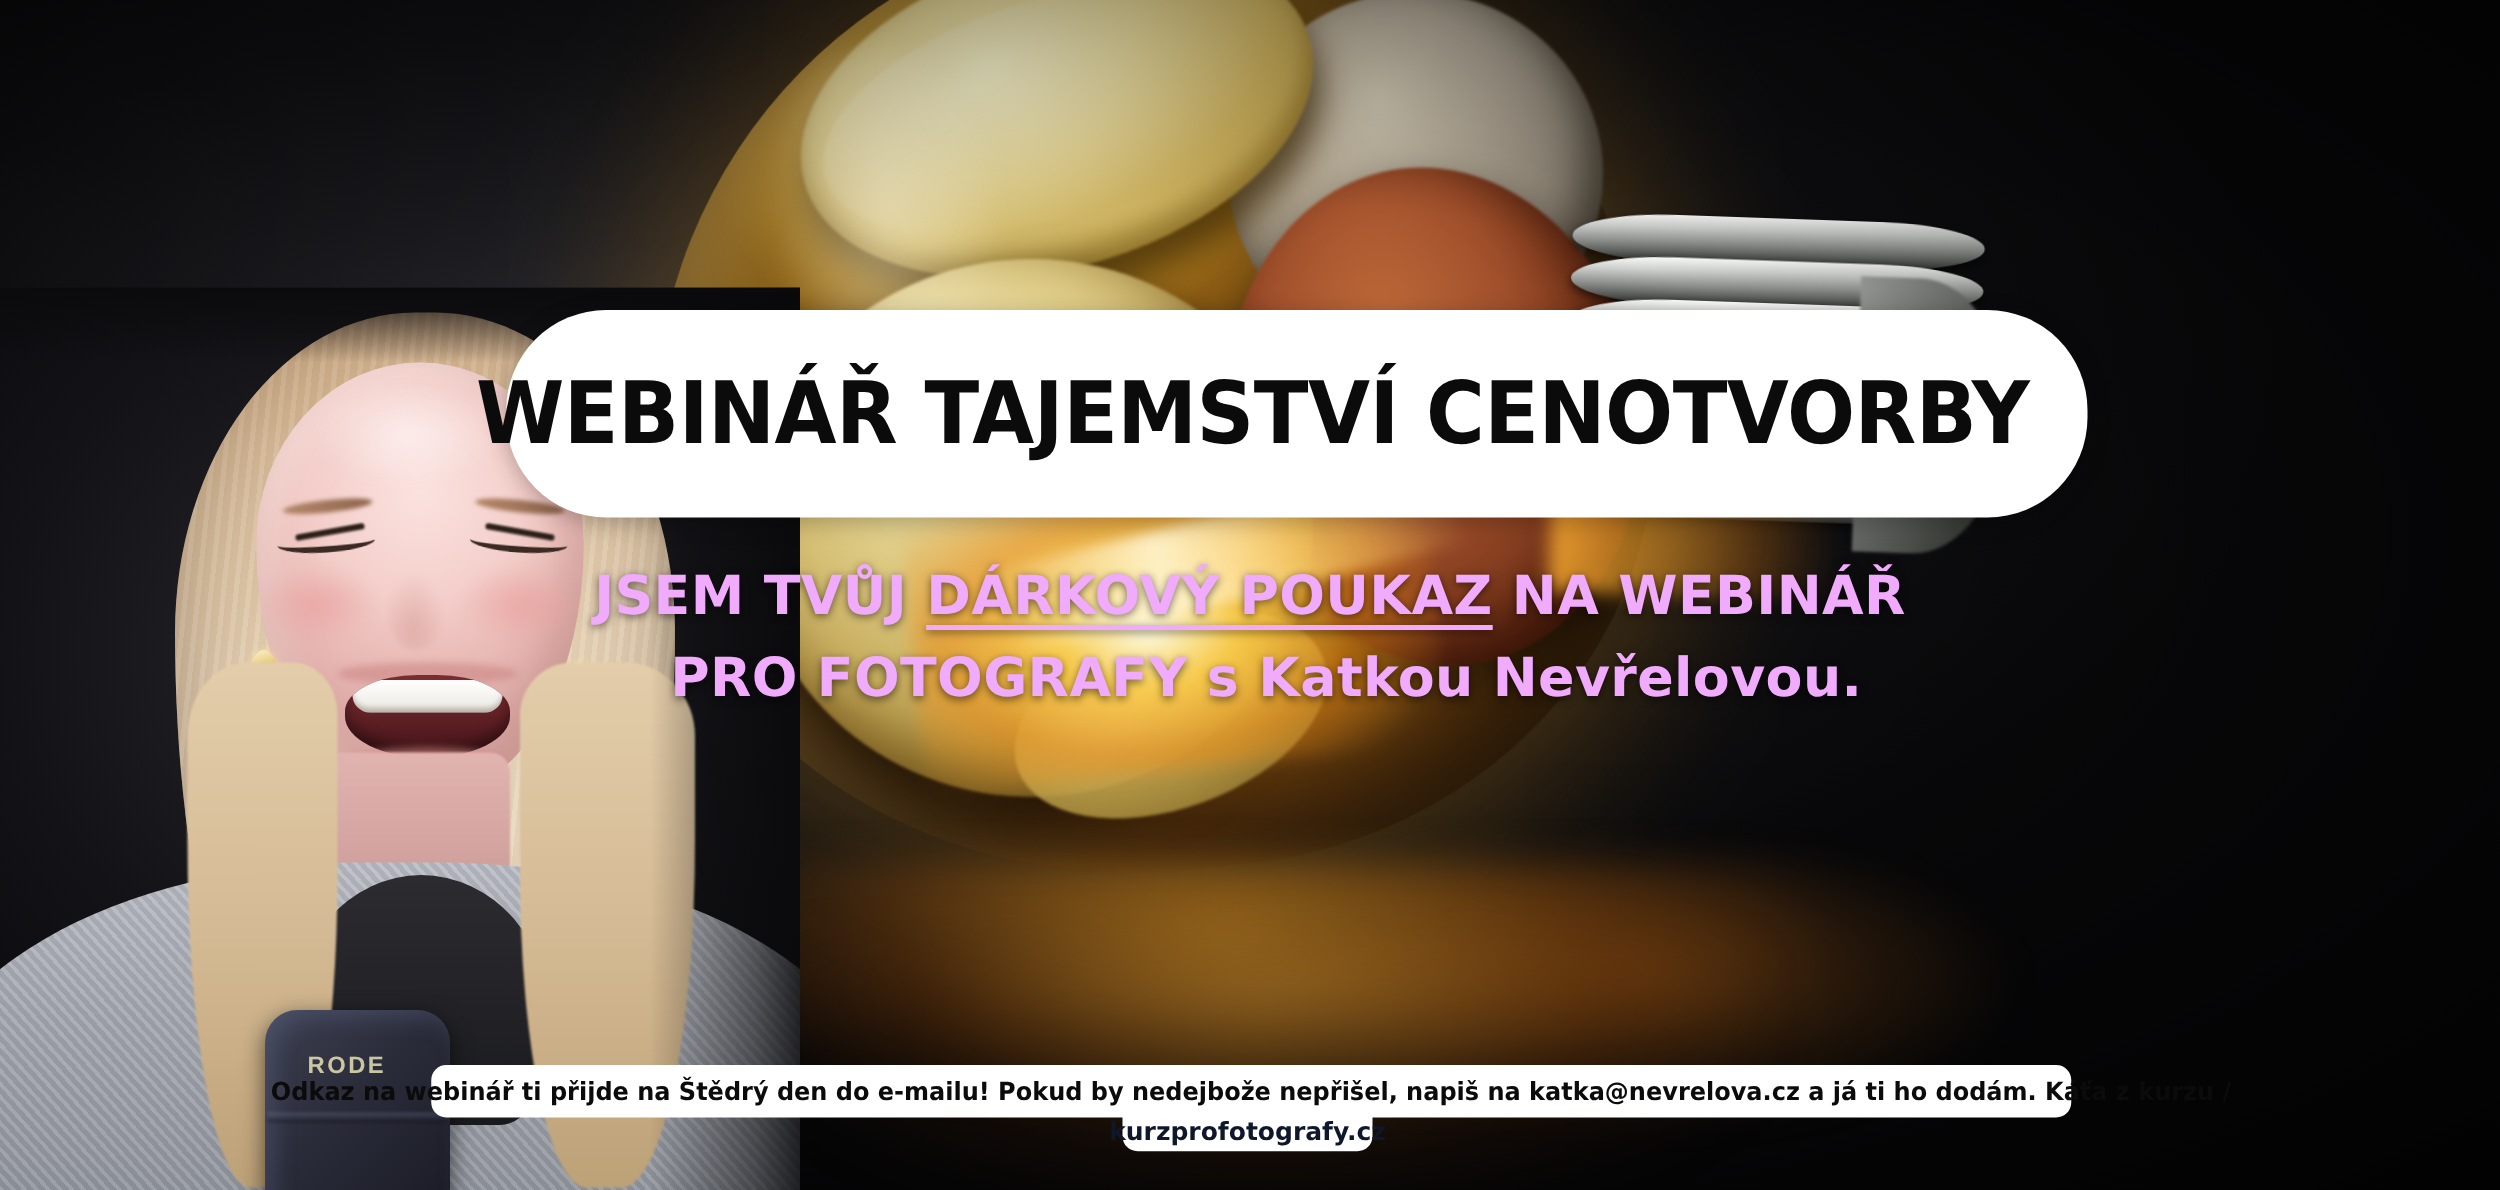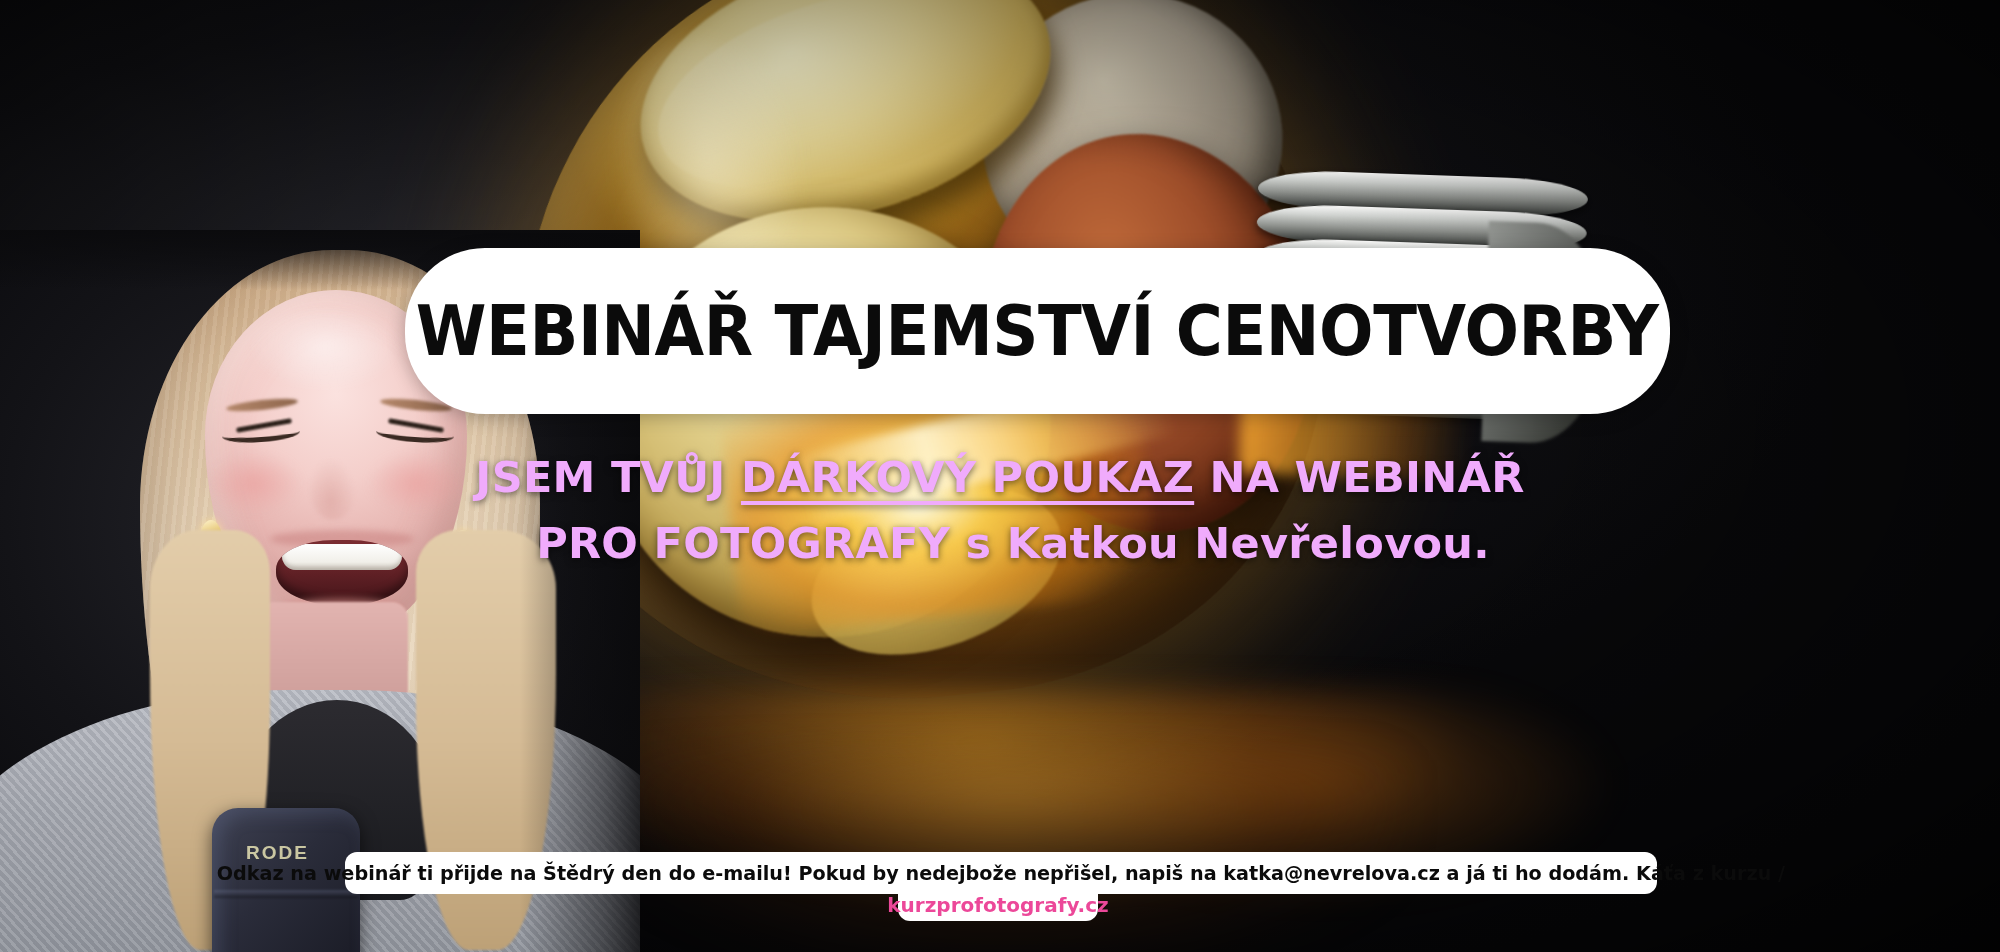--- a/index.html
+++ b/index.html
@@ -310,21 +310,21 @@
     background:linear-gradient(180deg, rgba(10,10,12,.9), rgba(10,10,12,0));
   }
 
   
   .title-banner {
     position:absolute;
     left:405px; top:248px;
     width:1265px; height:166px;
     background:#ffffff;
     border-radius:80px;
-    display:flex; align-items:center; justify-content:center;
+    display:flex; align-items:center; justify-content:flex-end;
     box-shadow:0 4px 18px rgba(0,0,0,.25);
   }
   .title-text {
     color:#0b0b0b;
     font-family:"DejaVu Sans", sans-serif;
     font-weight:700;
     font-size:69px;
     letter-spacing:-0.5px;
     white-space:nowrap;
     transform:scaleX(.93);
@@ -368,21 +368,21 @@
   }
   .footer-text {
     color:#0b0b0b;
     font-family:"DejaVu Sans", sans-serif;
     font-weight:700;
     font-size:20px;
     white-space:nowrap;
     transform:scaleX(.96);
   }
   .footer-text2 {
-    color:#ec4899;
+    color:#0f172a;
     font-family:"DejaVu Sans", sans-serif;
     font-weight:700;
     font-size:20px;
     white-space:nowrap;
   }
 </style>
 </head>
 <body>
 
 <div class="stage">

